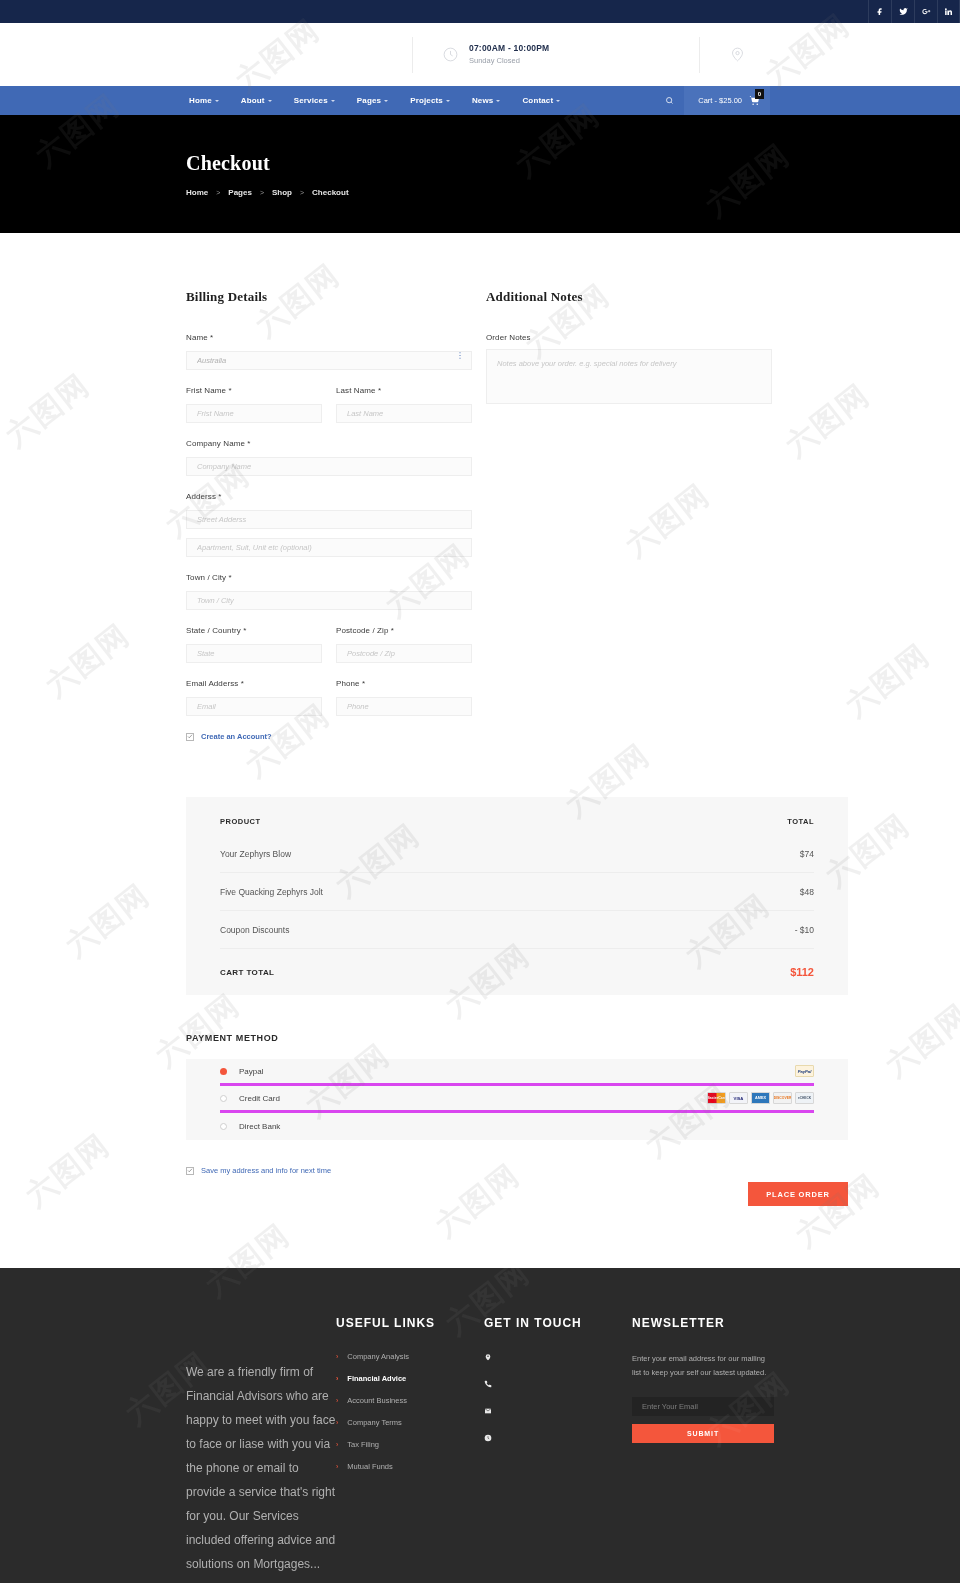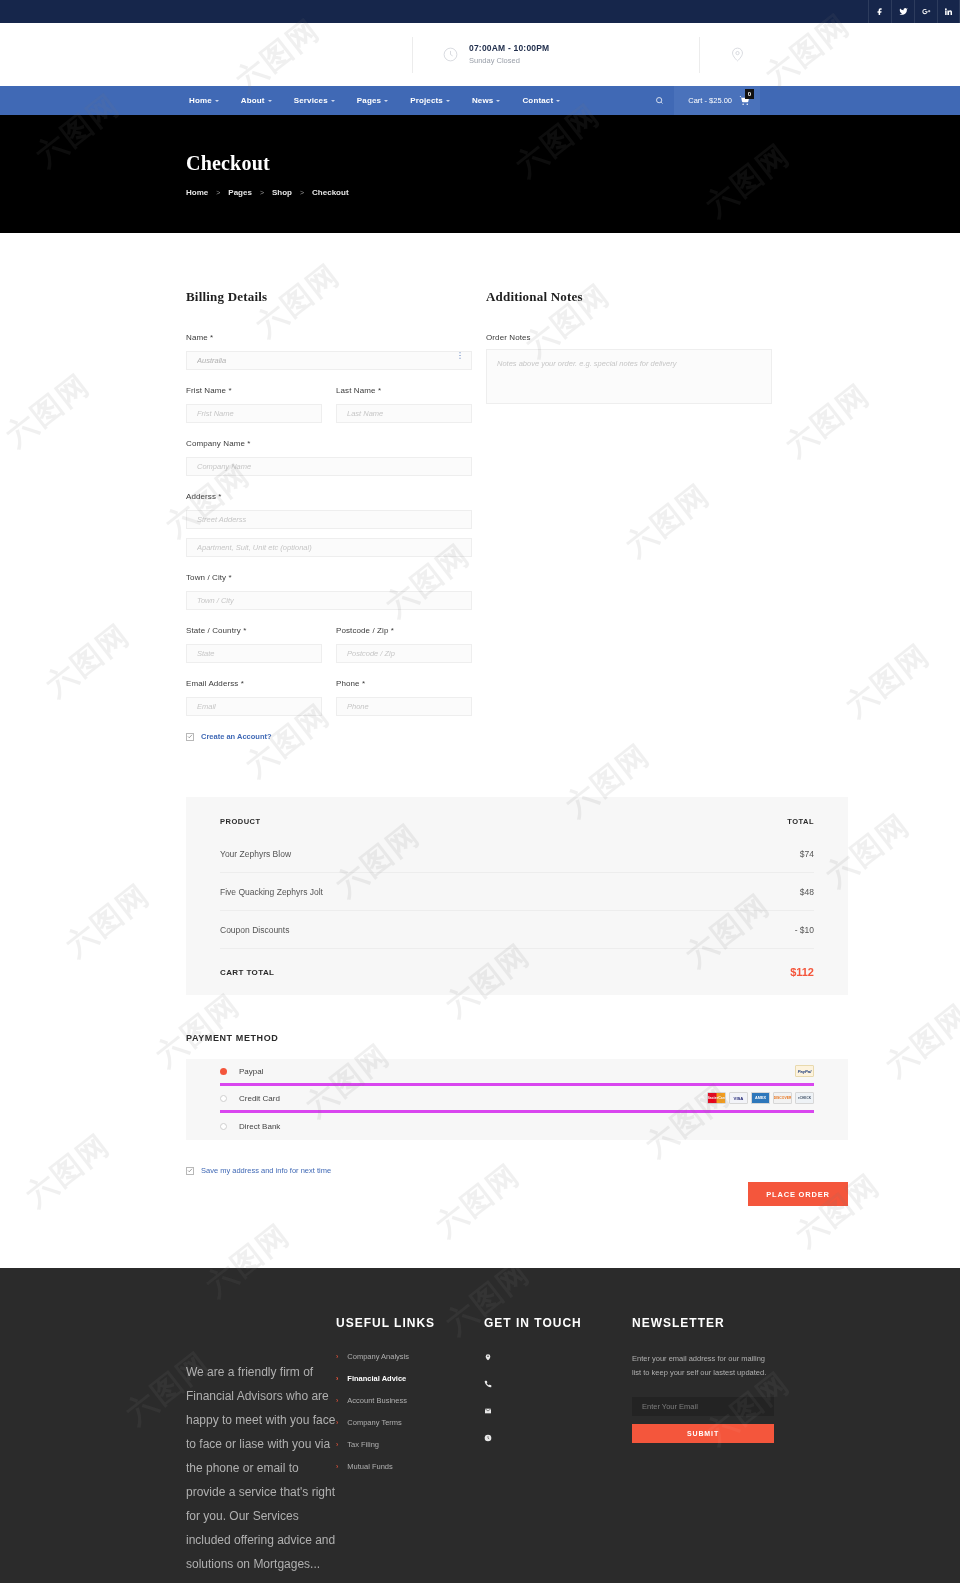--- a/index.html
+++ b/index.html
@@ -93,21 +93,21 @@
   .caret {
     width: 0; height: 0;
     border-left: 2.4px solid transparent;
     border-right: 2.4px solid transparent;
     border-top: 2.8px solid #cfd9ee;
     display: inline-block;
     margin-top: 1px;
   }
   .nav-right {
     position: absolute;
-    right: 200px;
+    right: 190px;
     display: flex; align-items: flex-start; height: 29px;
   }
   .nav-search {
     width: 30px; height: 29px;
     display: flex; align-items: center; justify-content: center;
     cursor: pointer;
   }
   .nav-search svg { width: 9px; height: 9px; stroke: #fff; fill: none; stroke-width: 2; }
   .nav-cart {
     background: #4a72bb;

